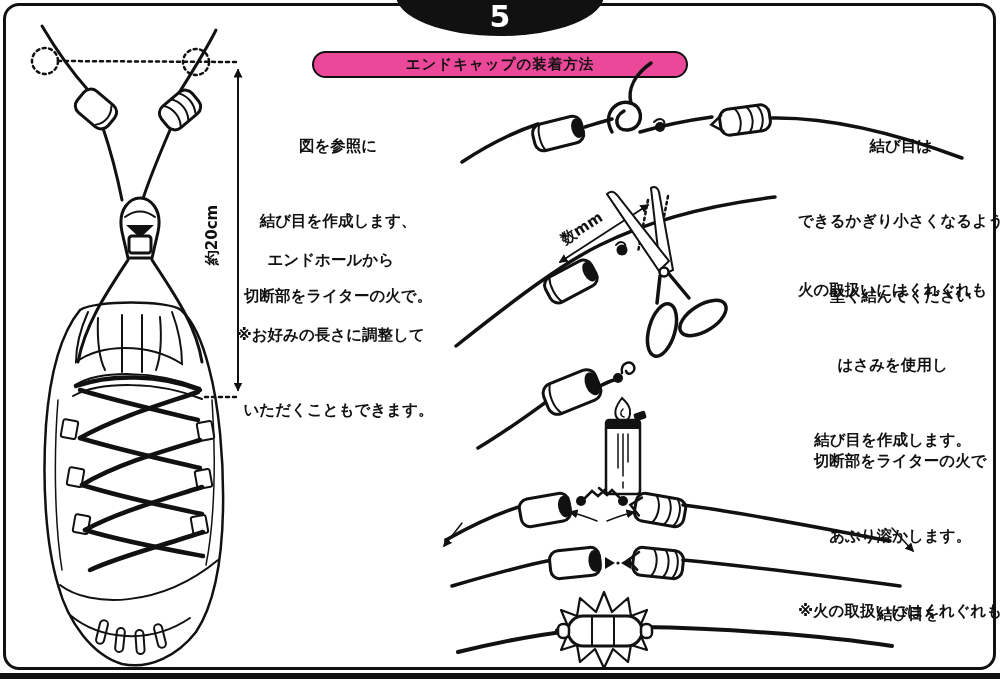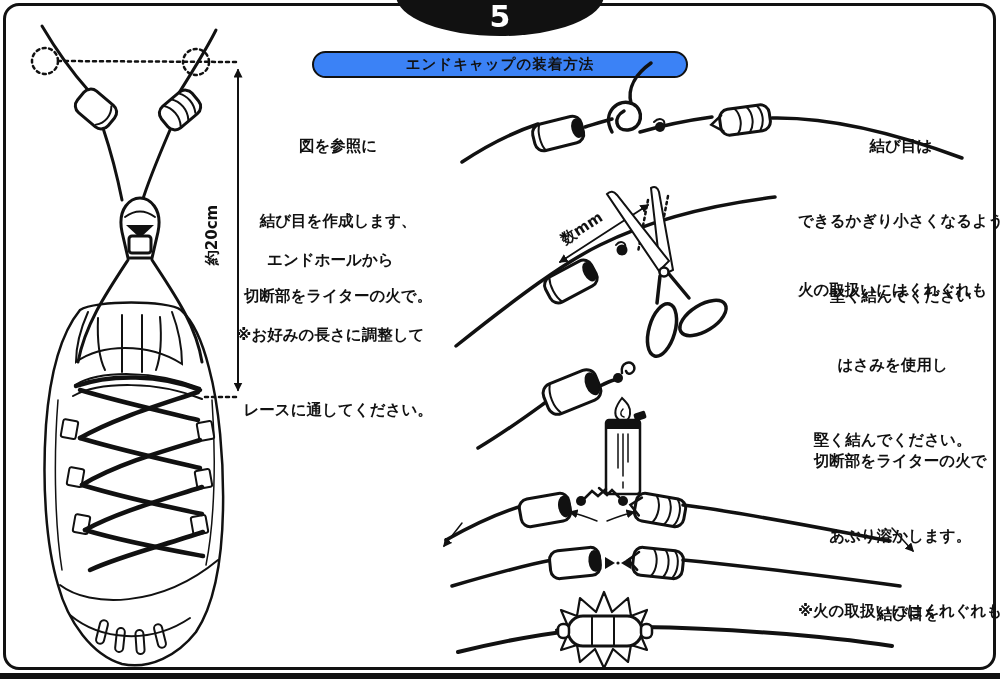--- a/index.html
+++ b/index.html
@@ -6,21 +6,21 @@
   #stage{position:relative;width:1000px;height:679px;background:#fff;overflow:hidden;
          font-family:"DejaVu Sans","Liberation Sans",sans-serif;color:#111;}
   .panel-border{position:absolute;left:3px;top:3px;right:4px;bottom:9px;
                 border:3px solid #111;border-radius:16px;}
   .bottom-bar{position:absolute;left:0;right:0;bottom:0;height:6px;background:#111;}
   .page-tab{position:absolute;left:396px;top:-46px;width:208px;height:82px;background:#111;
             border-radius:50%;}
   .page-num{position:absolute;left:396px;top:0;width:208px;text-align:center;
             color:#fff;font-size:30px;font-weight:bold;line-height:34px;}
   .header-pill{position:absolute;left:312px;top:51px;width:372px;height:23px;
-               border:2.5px solid #111;border-radius:14px;background:#3b82f6;
+               border:2.5px solid #111;border-radius:14px;background:#ec4899;
                display:flex;align-items:center;justify-content:center;}
   .header-pill span{font-size:14.5px;font-weight:bold;letter-spacing:1px;}
   .txt{position:absolute;font-size:15.5px;font-weight:bold;line-height:25px;white-space:pre;text-align:center;}
   .vlabel{position:absolute;left:180px;top:227px;width:62px;height:16px;text-align:center;
           font-size:15px;font-weight:bold;transform:rotate(-90deg);transform-origin:center;}
   .cutlabel{position:absolute;left:546px;top:219px;width:72px;text-align:center;
             font-size:15px;font-weight:bold;transform:rotate(-33deg);transform-origin:center;}
   svg{position:absolute;left:0;top:0;}
 </style>
 </head>
@@ -229,35 +229,35 @@
 
   <div class="txt" style="left:244px;top:84px;">
     <div>図を参照に</div>
     <div>結び目を作成します、</div>
     <div>切断部をライターの火で。</div>
   </div>
 
   <div class="txt" style="left:228px;top:198px;">
     <div>エンドホールから</div>
     <div>※お好みの長さに調整して</div>
-    <div>　レースに通してください。</div>
+    <div>　いただくこともできます。</div>
   </div>
 
   <div class="cutlabel">数mm</div>
 
   <div class="txt" style="left:798px;top:84px;">
     <div>結び目は</div>
     <div>できるかぎり小さくなるよう</div>
     <div>堅く結んでください</div>
   </div>
 
   <div class="txt" style="left:798px;top:228px;">
     <div>火の取扱いにはくれぐれも</div>
     <div>はさみを使用し</div>
-    <div>堅く結んでください。</div>
+    <div>結び目を作成します。</div>
   </div>
 
   <div class="txt" style="left:798px;top:399px;">
     <div>切断部をライターの火で</div>
     <div>あぶり溶かします。</div>
     <div>※火の取扱いにはくれぐれも</div>
     <div>　ご注意ください。</div>
   </div>
 
   <div class="txt" style="left:798px;top:552px;">

